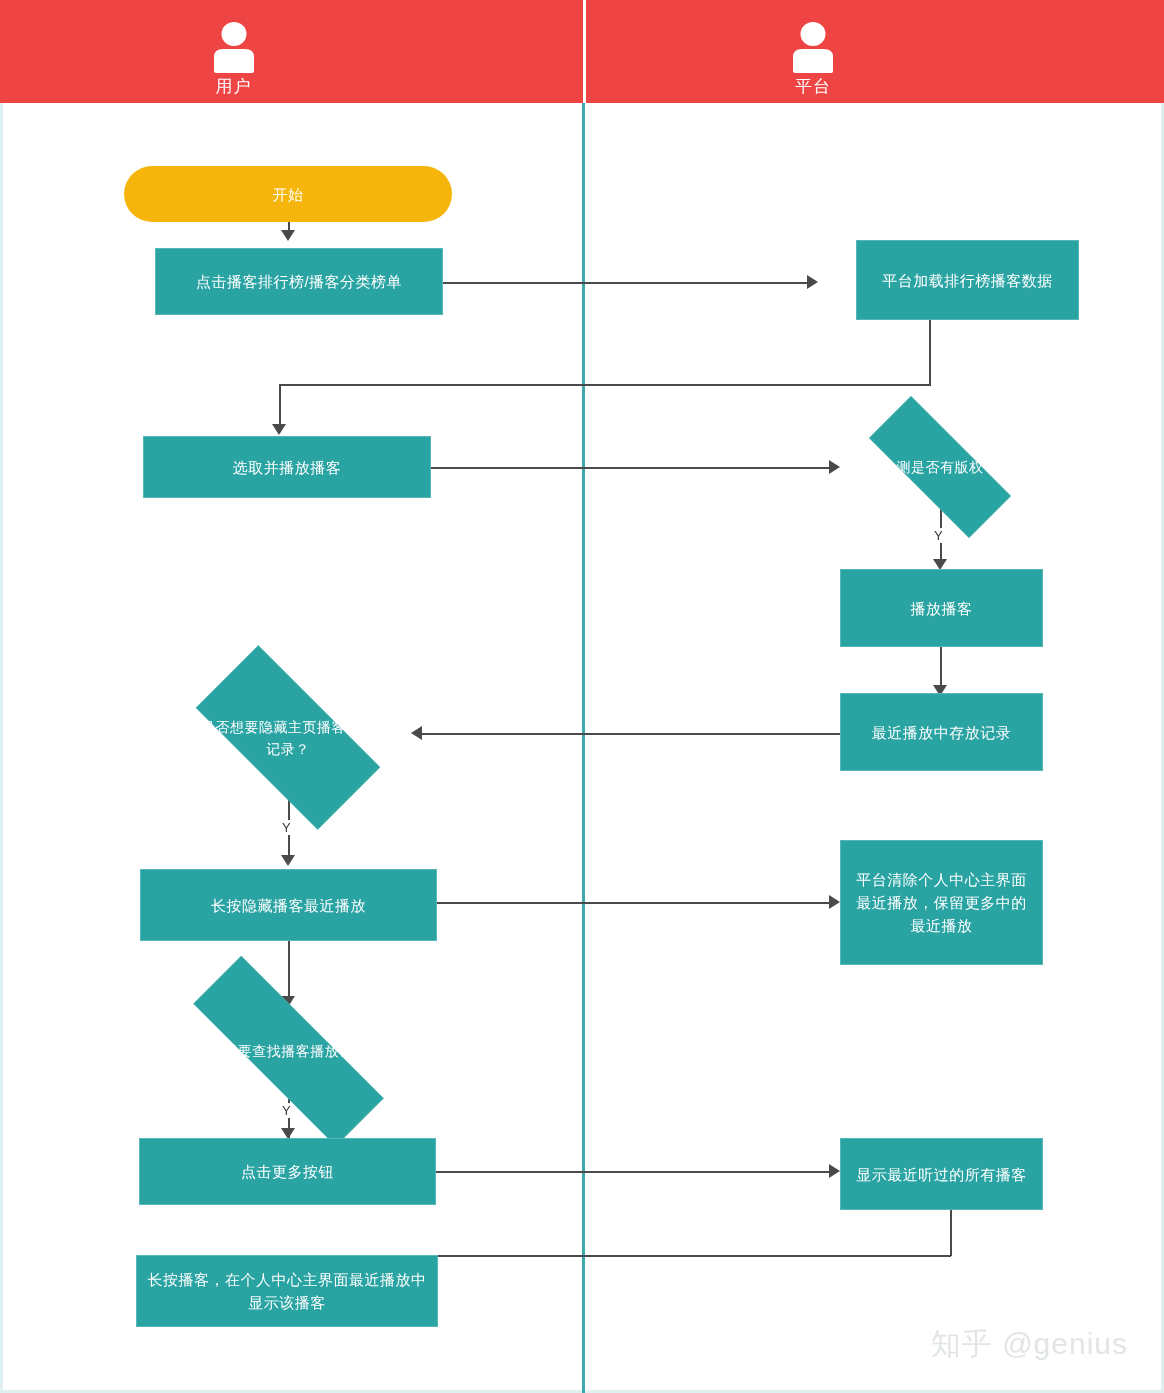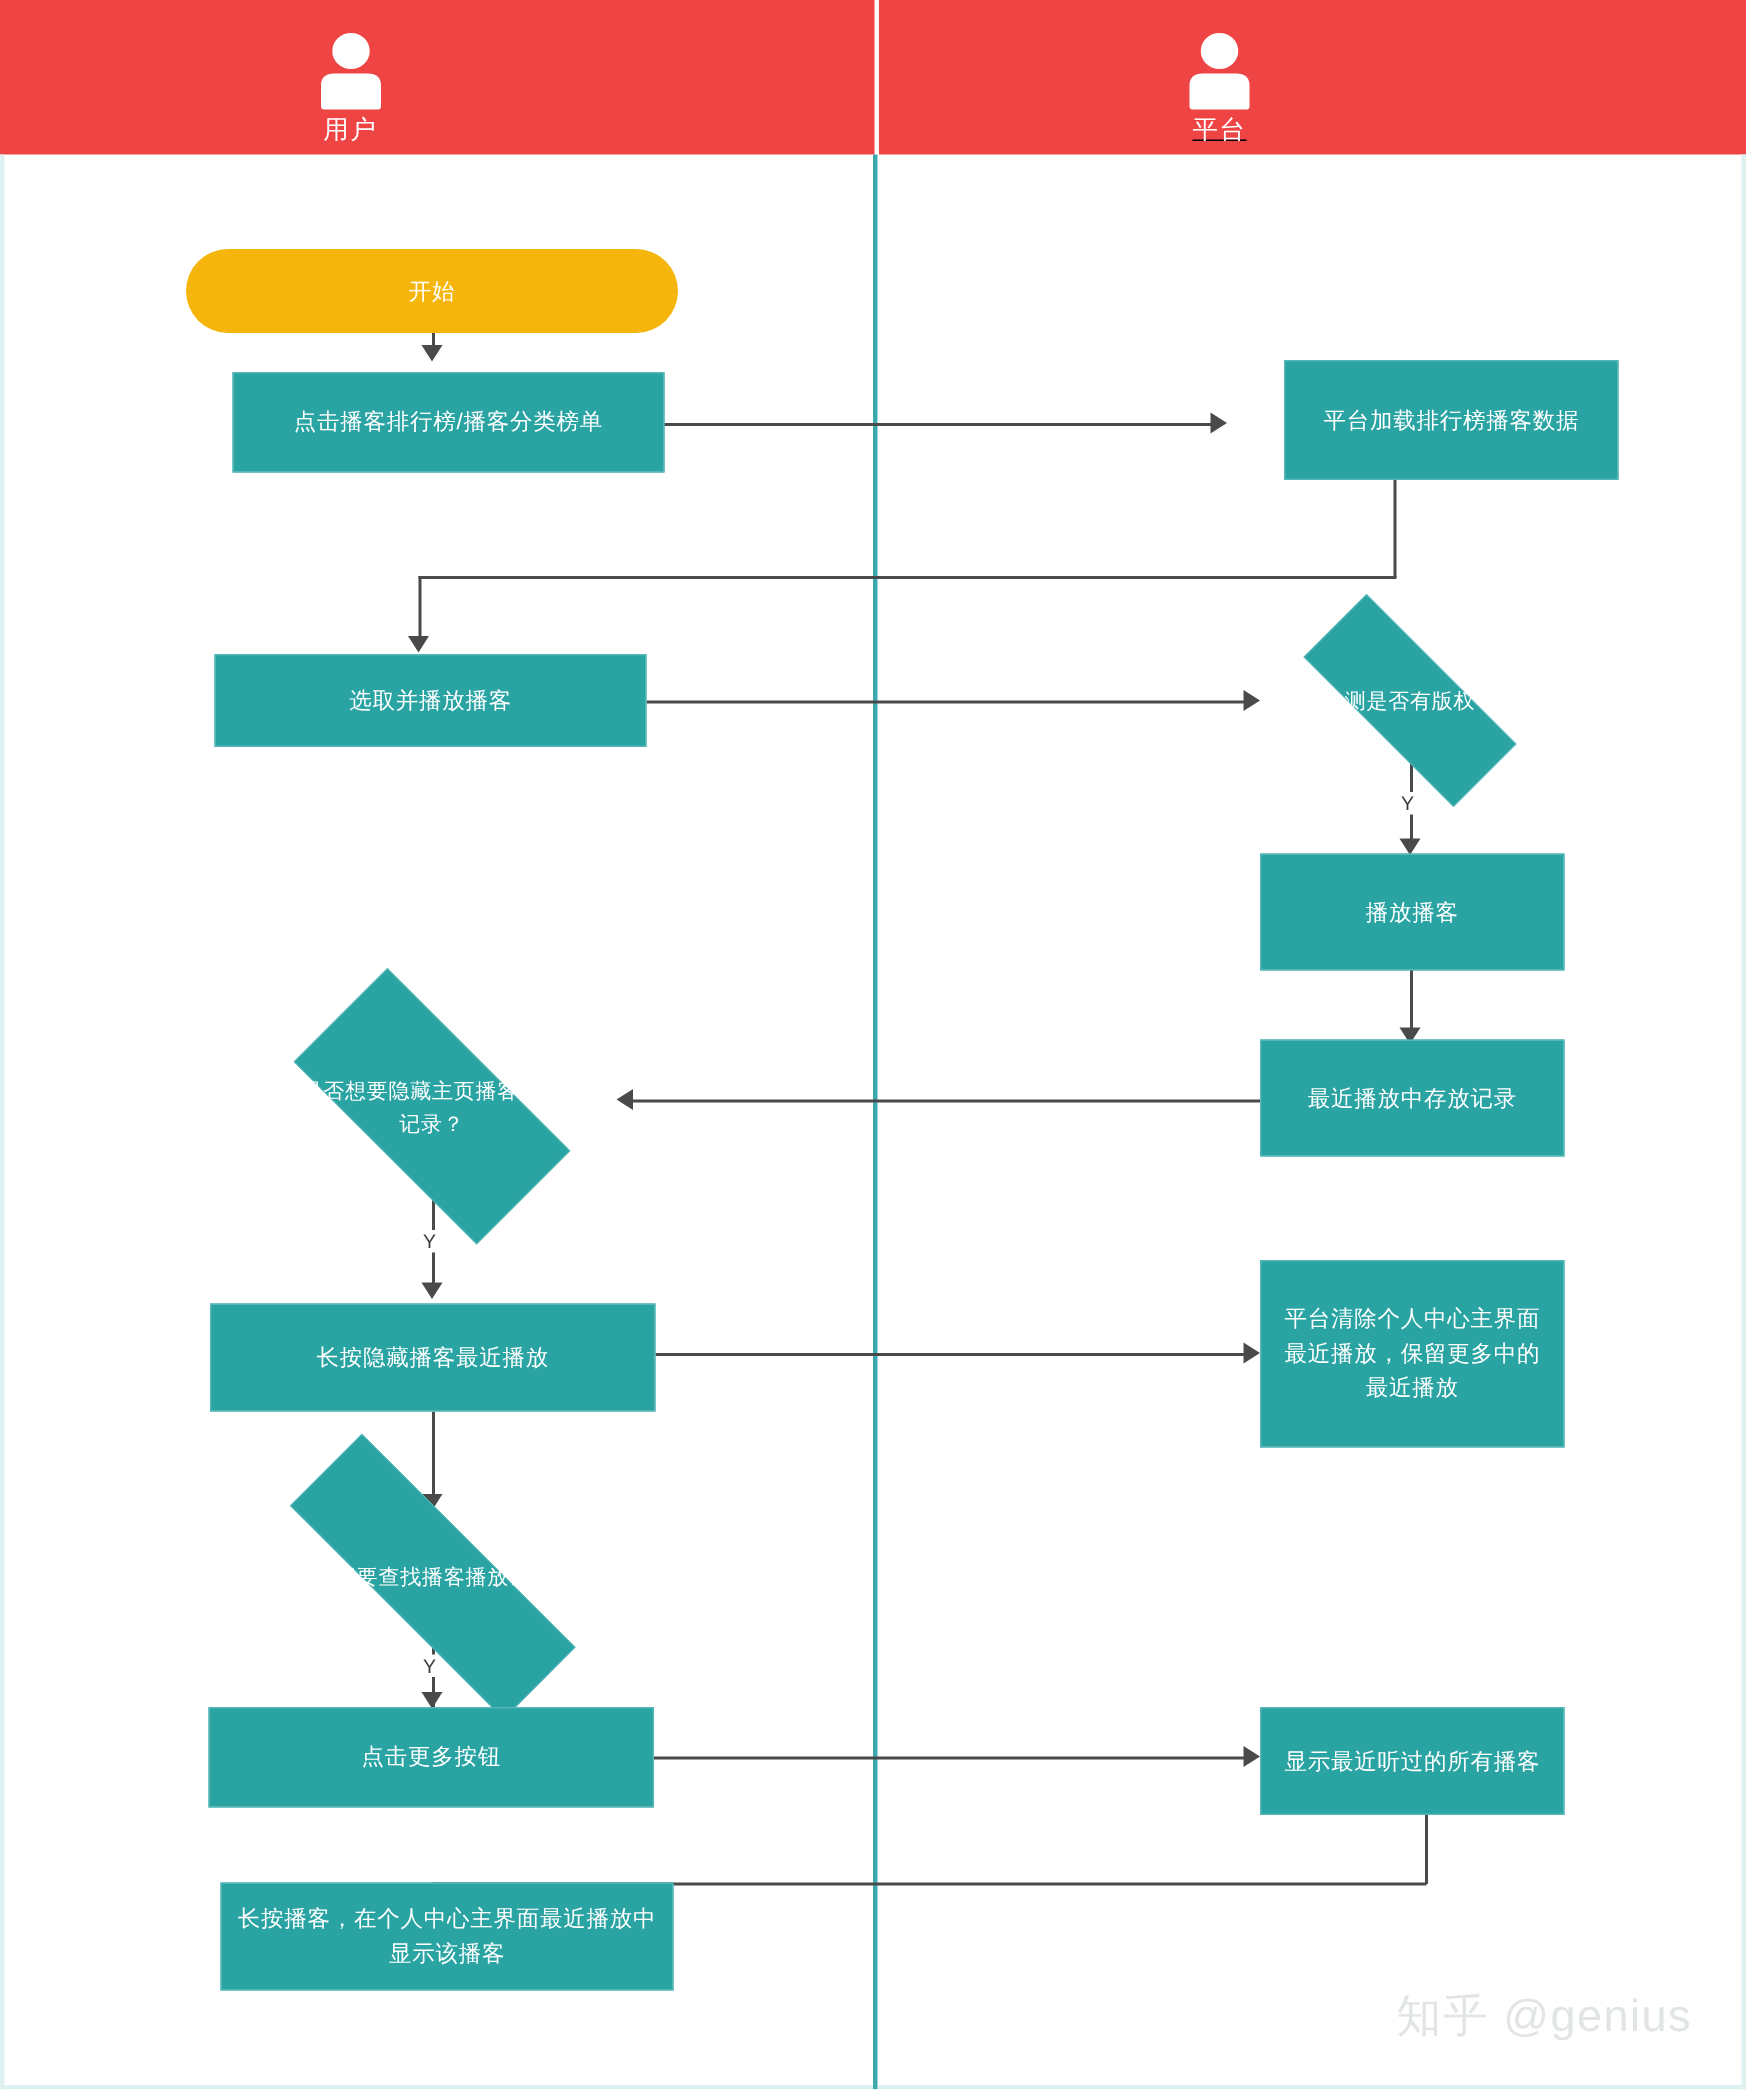--- a/index.html
+++ b/index.html
@@ -28,21 +28,21 @@
   #lane-header-user  { left: 0px;   width: 583px; }
   #lane-header-plat  { left: 586px; width: 578px; }
   .lane-head-inner {
     position: absolute;
     left: 0; right: 0; bottom: 6px;
     display: flex;
     flex-direction: column;
     align-items: center;
   }
   #lane-header-user .lane-head-inner { transform: translateX(-58px); }
-  #lane-header-plat .lane-head-inner { transform: translateX(-62px); text-decoration: underline; }
+  #lane-header-plat .lane-head-inner { transform: translateX(-62px); }
   .person-icon { width: 56px; height: 56px; display:block; }
   .lane-title {
     margin-top: 2px;
     color: #ffffff;
     font-size: 17px;
     letter-spacing: 1px;
     line-height: 20px;
   }
   
   #lane-divider {
@@ -277,19 +277,19 @@
   </div>
 
   <div class="node rect" style="left:139px; top:1138px; width:297px; height:67px;">
     <span>点击更多按钮</span>
   </div>
 
   <div class="node rect" style="left:840px; top:1138px; width:203px; height:72px;">
     <span>显示最近听过的所有播客</span>
   </div>
 
-  <div class="node rect" style="left:147px; top:1255px; width:302px; height:72px;">
+  <div class="node rect" style="left:136px; top:1255px; width:302px; height:72px;">
     <span>长按播客，在个人中心主界面最近播放中显示该播客</span>
   </div>
 
   <div id="watermark">知乎 @genius</div>
 
 </div>
 
 </body></html>

